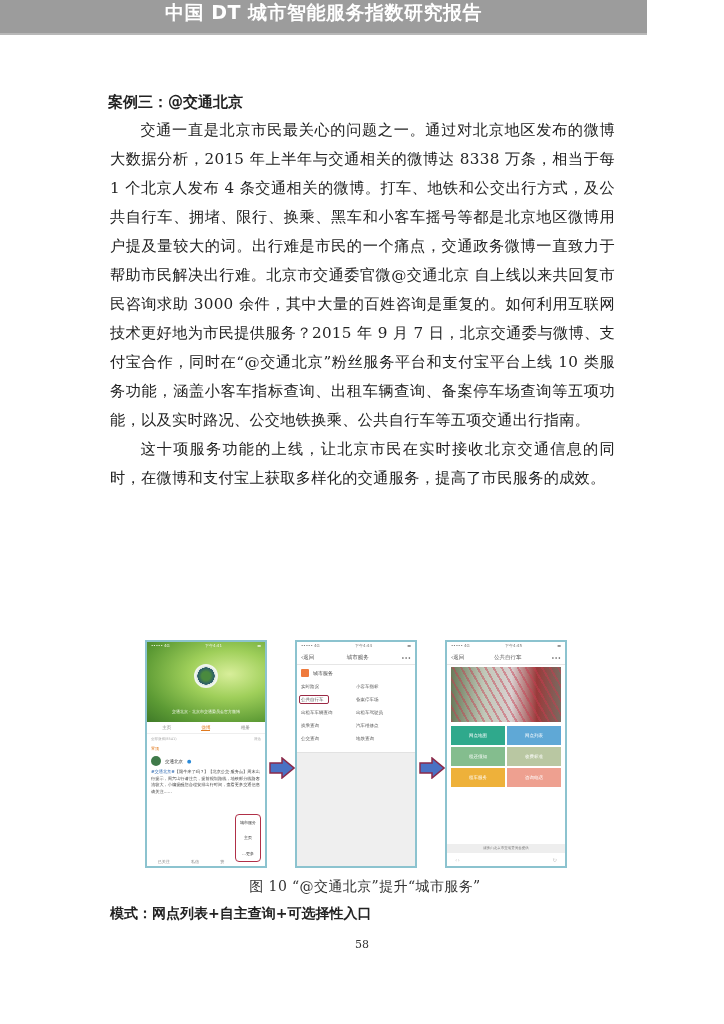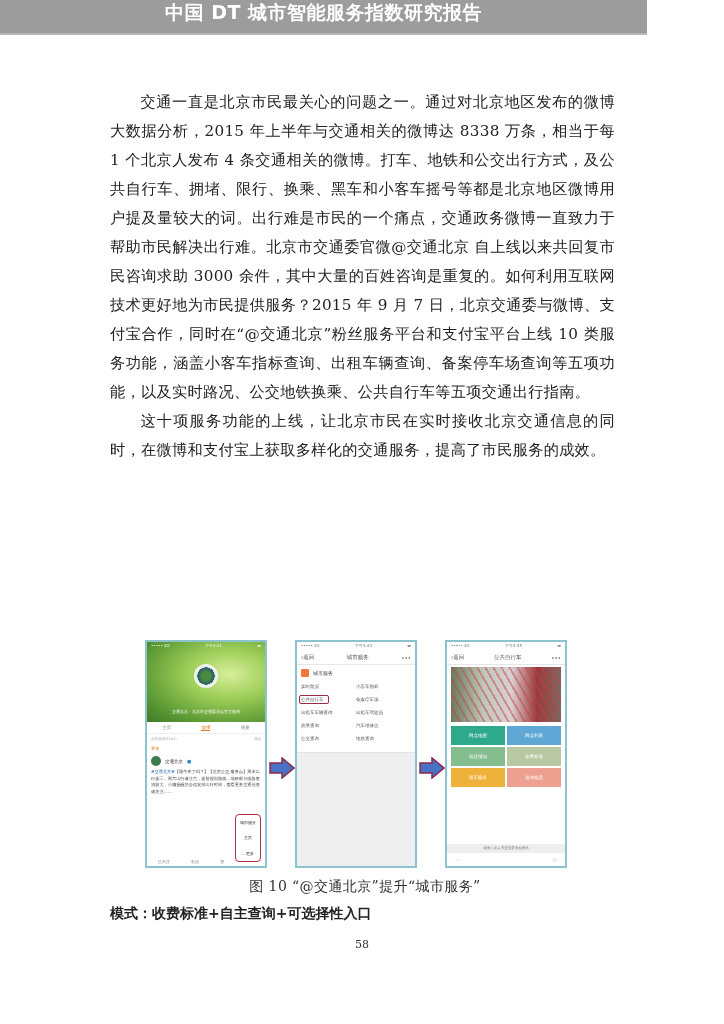--- a/index.html
+++ b/index.html
@@ -70,20 +70,21 @@
   .page-num { position: absolute; top: 938px; left: 0; width: 724px; text-align: center; font-size: 11px; color: #333; }
 </style>
 </head>
 <body>
 
 <div class="header-band">
   <span class="header-title">中国 DT 城市智能服务指数研究报告</span>
 </div>
 
 <div class="content">
+  <div class="case-heading">案例三：@交通北京</div>
   <p class="para">交通一直是北京市民最关心的问题之一。通过对北京地区发布的微博大数据分析，2015 年上半年与交通相关的微博达 8338 万条，相当于每 1 个北京人发布 4 条交通相关的微博。打车、地铁和公交出行方式，及公共自行车、拥堵、限行、换乘、黑车和小客车摇号等都是北京地区微博用户提及量较大的词。出行难是市民的一个痛点，交通政务微博一直致力于帮助市民解决出行难。北京市交通委官微@交通北京 自上线以来共回复市民咨询求助 3000 余件，其中大量的百姓咨询是重复的。如何利用互联网技术更好地为市民提供服务？2015 年 9 月 7 日，北京交通委与微博、支付宝合作，同时在“@交通北京”粉丝服务平台和支付宝平台上线 10 类服务功能，涵盖小客车指标查询、出租车辆查询、备案停车场查询等五项功能，以及实时路况、公交地铁换乘、公共自行车等五项交通出行指南。</p>
   <p class="para">这十项服务功能的上线，让北京市民在实时接收北京交通信息的同时，在微博和支付宝上获取多样化的交通服务，提高了市民服务的成效。</p>
 </div>
 
 <div class="figure">
 
   <div class="phone phone1">
     <div class="p1-hero">
       <div class="status-bar" style="color:#eef5e6">
         <span>••••• 4G</span>
@@ -184,14 +185,14 @@
     <div class="p3-foot">服务由北京市交通委员会提供</div>
     <div class="p3-browser">
       <span>‹</span>
       <span>›</span>
       <span style="margin-left:auto">↻</span>
     </div>
   </div>
 </div>
 
 <div class="caption">图 10 “@交通北京”提升“城市服务”</div>
-<div class="mode">模式：收费标准+自主查询+可选择性入口</div>
+<div class="mode">模式：网点列表+自主查询+可选择性入口</div>
 <div class="page-num">58</div>
 
 </body></html>

